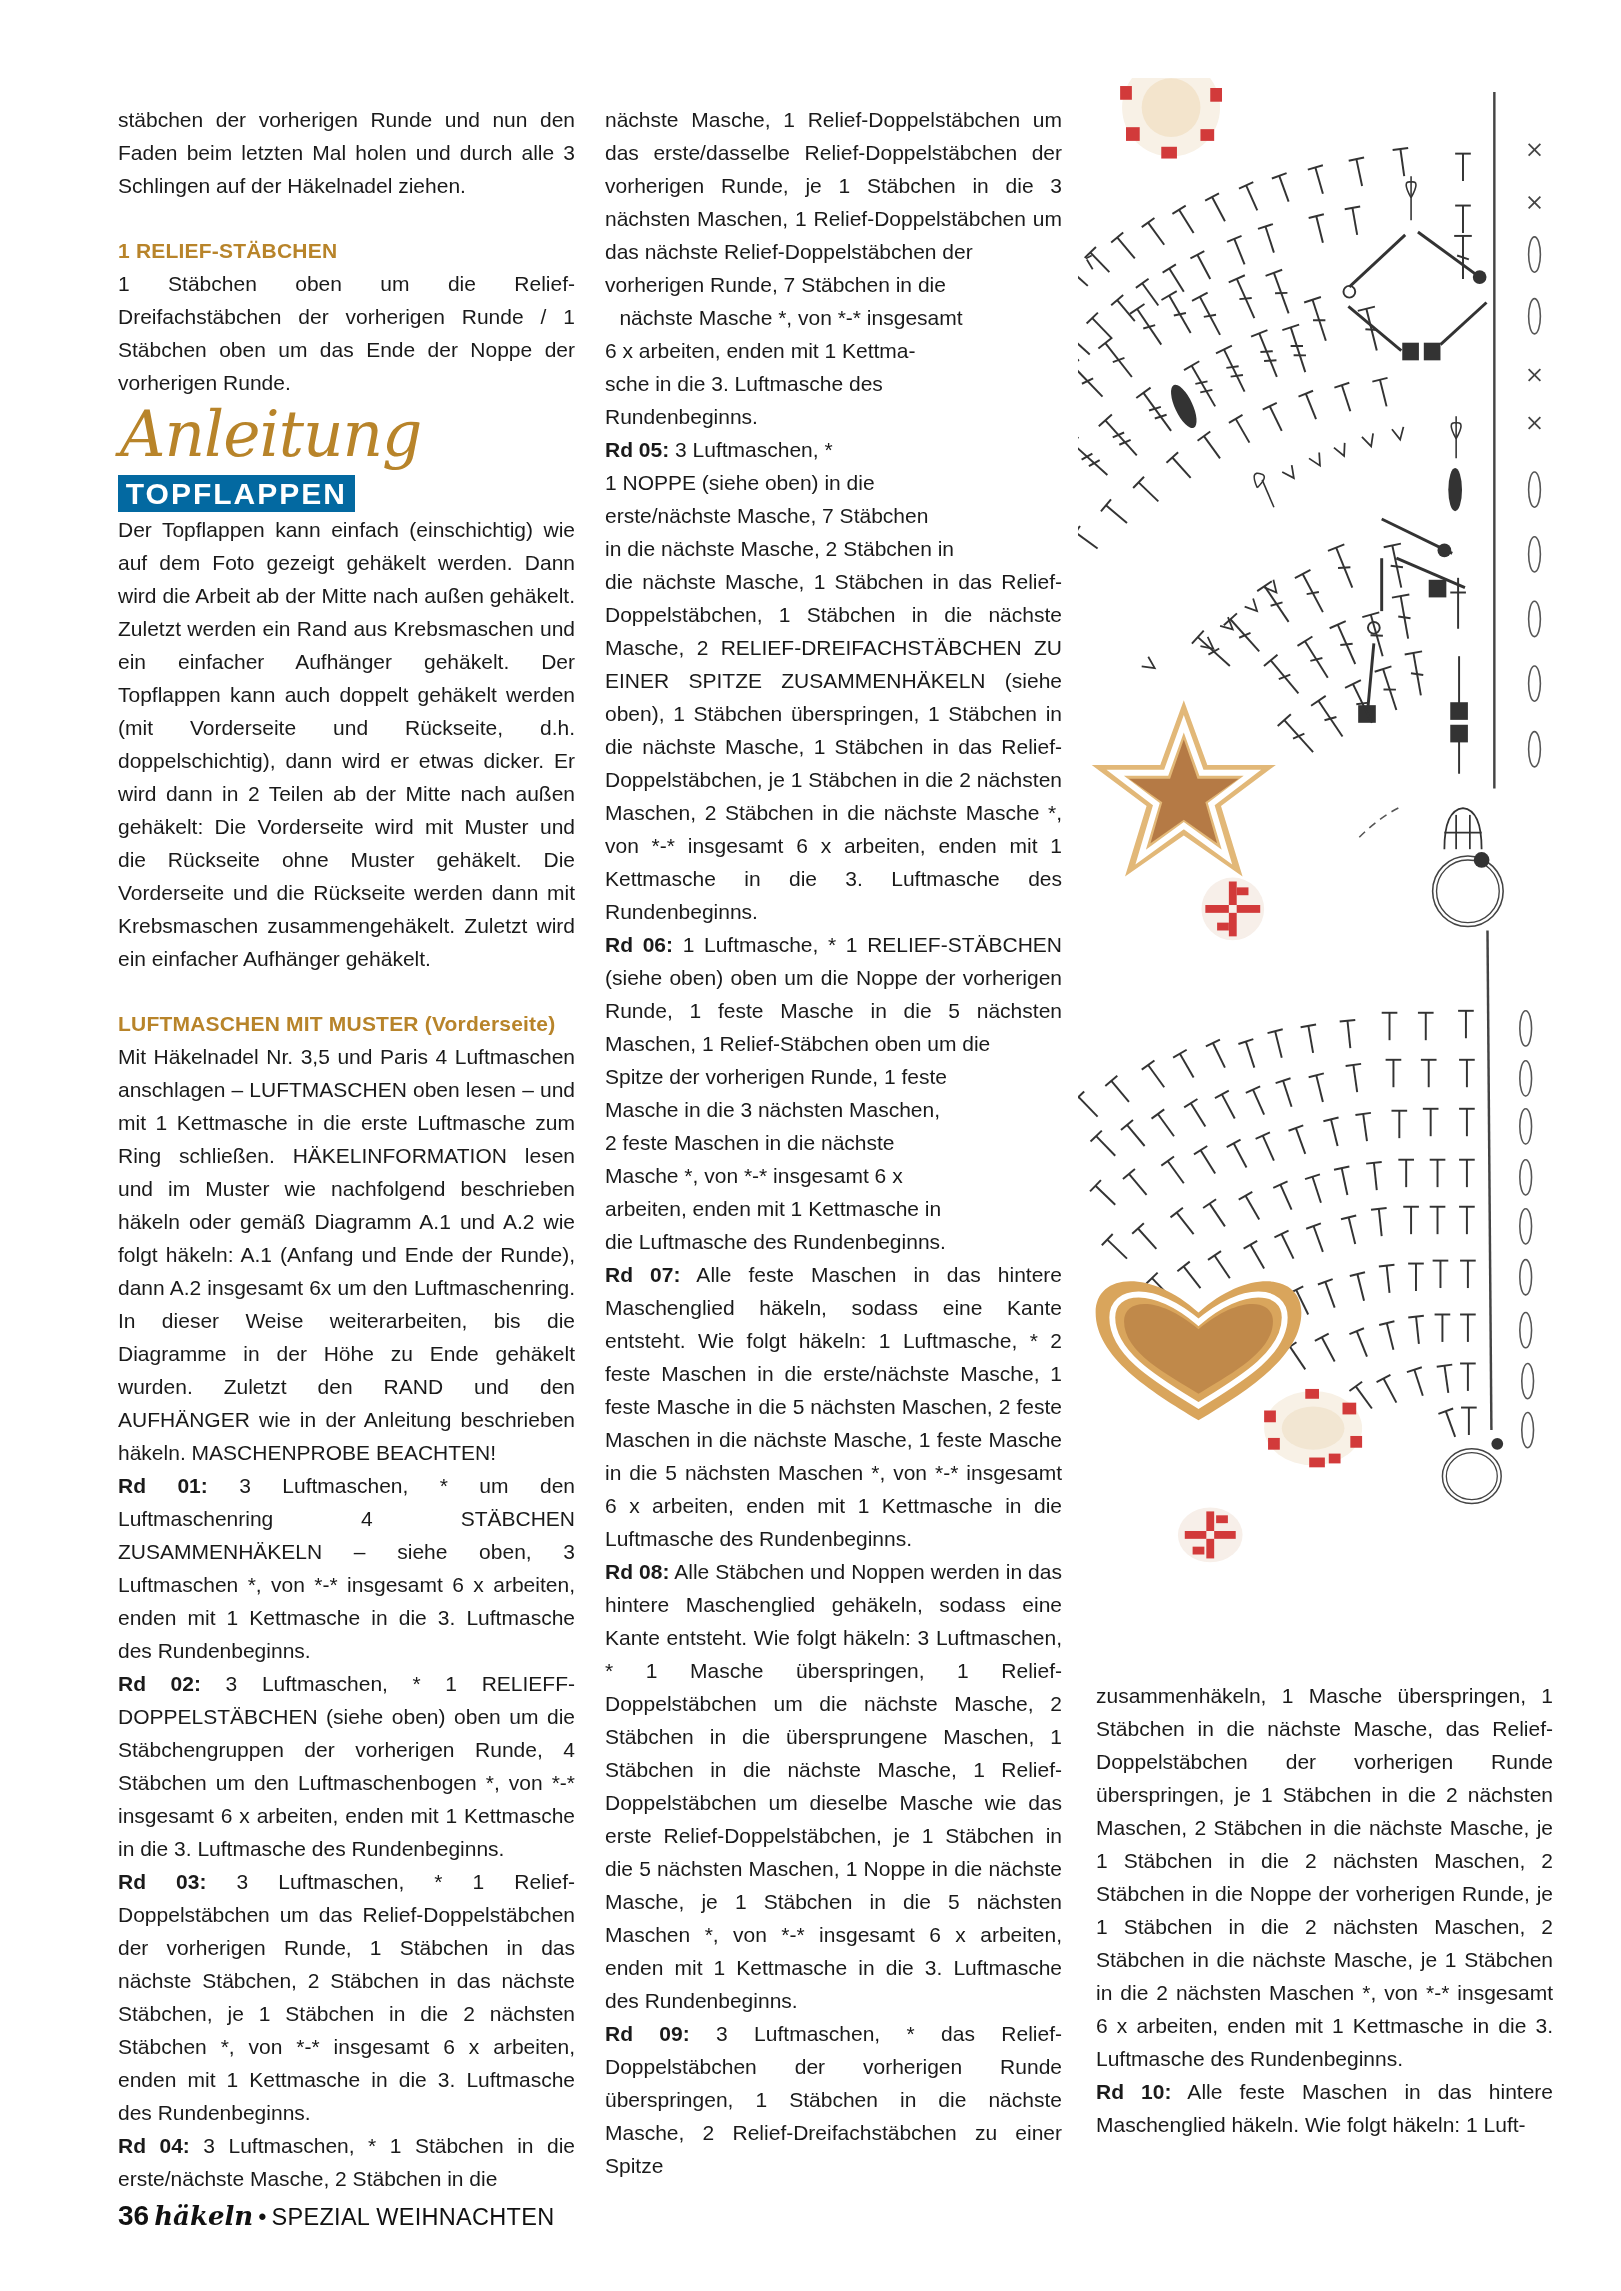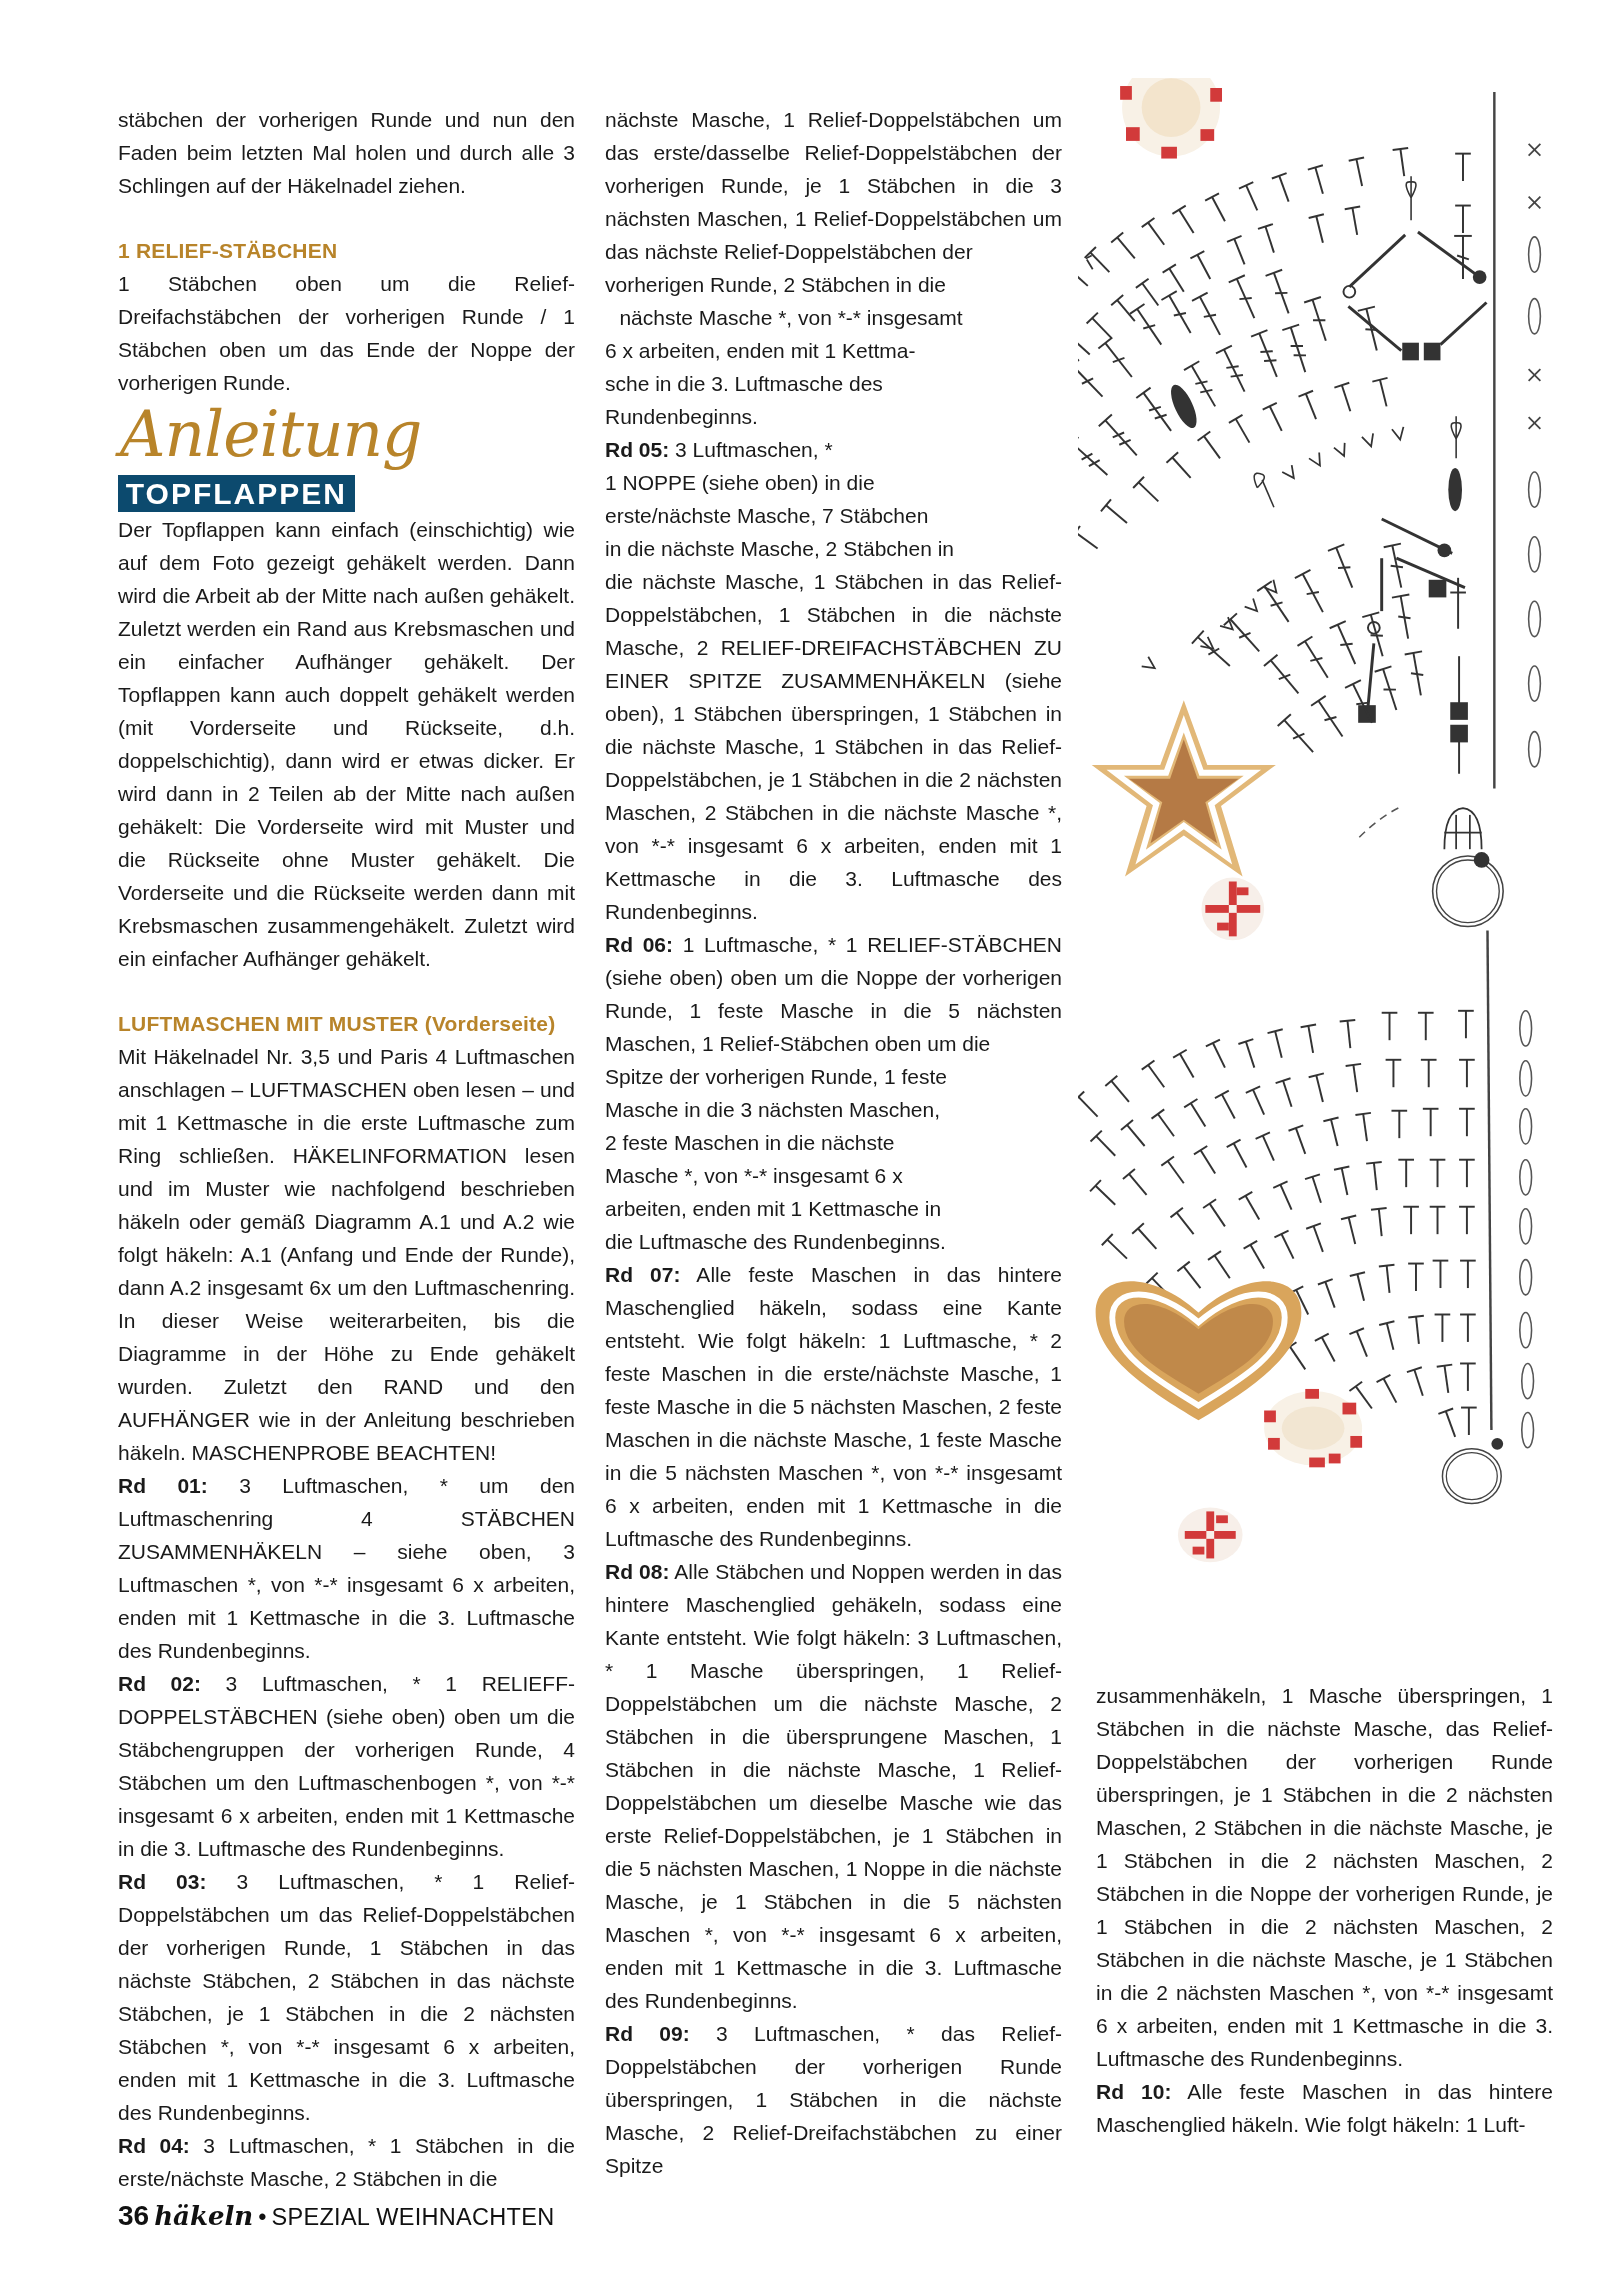--- a/index.html
+++ b/index.html
@@ -12,21 +12,21 @@
   .col-mid  { left: 605px; top: 103px; width: 457px; }
   .col-right { left: 1096px; top: 1679px; width: 457px; }
 
   .subhead { color: #b8842a; font-weight: bold; font-size: 21px; letter-spacing: 0.2px; }
   .spacer { height: 32px; }
   .script-title {
     font-family: "DejaVu Serif", serif; font-style: italic; color: #b8842a;
     font-size: 63px; line-height: 69px; margin-top: 1px; margin-left: 2px; letter-spacing: -1px;
   }
   .banner {
-    display: inline-block; background: #0c4a6e; color: #ffffff; font-weight: bold;
+    display: inline-block; background: #0369a1; color: #ffffff; font-weight: bold;
     font-size: 30px; letter-spacing: 2px; line-height: 37px; padding: 0 7.8px 0 7.8px; margin-top: 5.9px;
   }
   .rd { font-weight: bold; }
 
   
   .diagram { position: absolute; left: 1078px; top: 78px; width: 529px; height: 1607px; }
   .diagram svg { position: absolute; left: 0; top: 0; }
 
   .footer { position: absolute; left: 118px; top: 2200px; height: 49px; display: flex; align-items: baseline; gap: 5px; }
   .page-num { font-weight: bold; font-size: 28px; color: #111; }
@@ -49,21 +49,21 @@
   <p class="subhead">LUFTMASCHEN MIT MUSTER (Vorderseite)</p>
   <p>Mit Häkelnadel Nr. 3,5 und Paris 4 Luftmaschen anschlagen – LUFTMASCHEN oben lesen – und mit 1 Kettmasche in die erste Luftmasche zum Ring schließen. HÄKELINFORMATION lesen und im Muster wie nachfolgend beschrieben häkeln oder gemäß Diagramm A.1 und A.2 wie folgt häkeln: A.1 (Anfang und Ende der Runde), dann A.2 insgesamt 6x um den Luftmaschenring. In dieser Weise weiterarbeiten, bis die Diagramme in der Höhe zu Ende gehäkelt wurden. Zuletzt den RAND und den AUFHÄNGER wie in der Anleitung beschrieben häkeln. MASCHENPROBE BEACHTEN!</p>
   <p><span class="rd">Rd 01:</span><span> 3 Luftmaschen, * um den Luftmaschenring 4 STÄBCHEN ZUSAMMENHÄKELN – siehe oben, 3 Luftmaschen *, von *-* insgesamt 6 x arbeiten, enden mit 1 Kettmasche in die 3. Luftmasche des Rundenbeginns.</span></p>
   <p><span class="rd">Rd 02:</span><span> 3 Luftmaschen, * 1 RELIEFF-DOPPELSTÄBCHEN (siehe oben) oben um die Stäbchengruppen der vorherigen Runde, 4 Stäbchen um den Luftmaschenbogen *, von *-* insgesamt 6 x arbeiten, enden mit 1 Kettmasche in die 3. Luftmasche des Rundenbeginns.</span></p>
   <p><span class="rd">Rd 03:</span><span> 3 Luftmaschen, * 1 Relief-Doppelstäbchen um das Relief-Doppelstäbchen der vorherigen Runde, 1 Stäbchen in das nächste Stäbchen, 2 Stäbchen in das nächste Stäbchen, je 1 Stäbchen in die 2 nächsten Stäbchen *, von *-* insgesamt 6 x arbeiten, enden mit 1 Kettmasche in die 3. Luftmasche des Rundenbeginns.</span></p>
   <p><span class="rd">Rd 04:</span><span> 3 Luftmaschen, * 1 Stäbchen in die erste/nächste Masche, 2 Stäbchen in die</span></p>
 </div>
 
 <div class="col col-mid">
   <p>nächste Masche, 1 Relief-Doppelstäbchen um das erste/dasselbe Relief-Doppelstäbchen der vorherigen Runde, je 1 Stäbchen in die 3 nächsten Maschen, 1 Relief-Doppelstäbchen um das nächste Relief-Doppelstäbchen der</p>
-  <p style="width:392px">vorherigen Runde, 2 Stäbchen in die</p>
+  <p style="width:392px">vorherigen Runde, 7 Stäbchen in die</p>
   <p style="width:372px;text-align:center">nächste Masche *, von *-* insgesamt</p>
   <p style="width:343px;text-align:left">6 x arbeiten, enden mit 1 Kettma-</p>
   <p style="width:314px;text-align:left">sche in die 3. Luftmasche des</p>
   <p style="text-align:left">Rundenbeginns.</p>
   <p style="text-align:left"><span class="rd">Rd 05:</span><span> 3 Luftmaschen, *</span></p>
   <p style="text-align:left">1 NOPPE (siehe oben) in die</p>
   <p style="text-align:left">erste/nächste Masche, 7 Stäbchen</p>
   <p style="text-align:left">in die nächste Masche, 2 Stäbchen in</p>
   <p>die nächste Masche, 1 Stäbchen in das Relief-Doppelstäbchen, 1 Stäbchen in die nächste Masche, 2 RELIEF-DREIFACHSTÄBCHEN ZU EINER SPITZE ZUSAMMENHÄKELN (siehe oben), 1 Stäbchen überspringen, 1 Stäbchen in die nächste Masche, 1 Stäbchen in das Relief-Doppelstäbchen, je 1 Stäbchen in die 2 nächsten Maschen, 2 Stäbchen in die nächste Masche *, von *-* insgesamt 6 x arbeiten, enden mit 1 Kettmasche in die 3. Luftmasche des Rundenbeginns.</p>
   <p><span class="rd">Rd 06:</span><span> 1 Luftmasche, * 1 RELIEF-STÄBCHEN (siehe oben) oben um die Noppe der vorherigen Runde, 1 feste Masche in die 5 nächsten Maschen, 1 Relief-Stäbchen oben um die</span></p>

